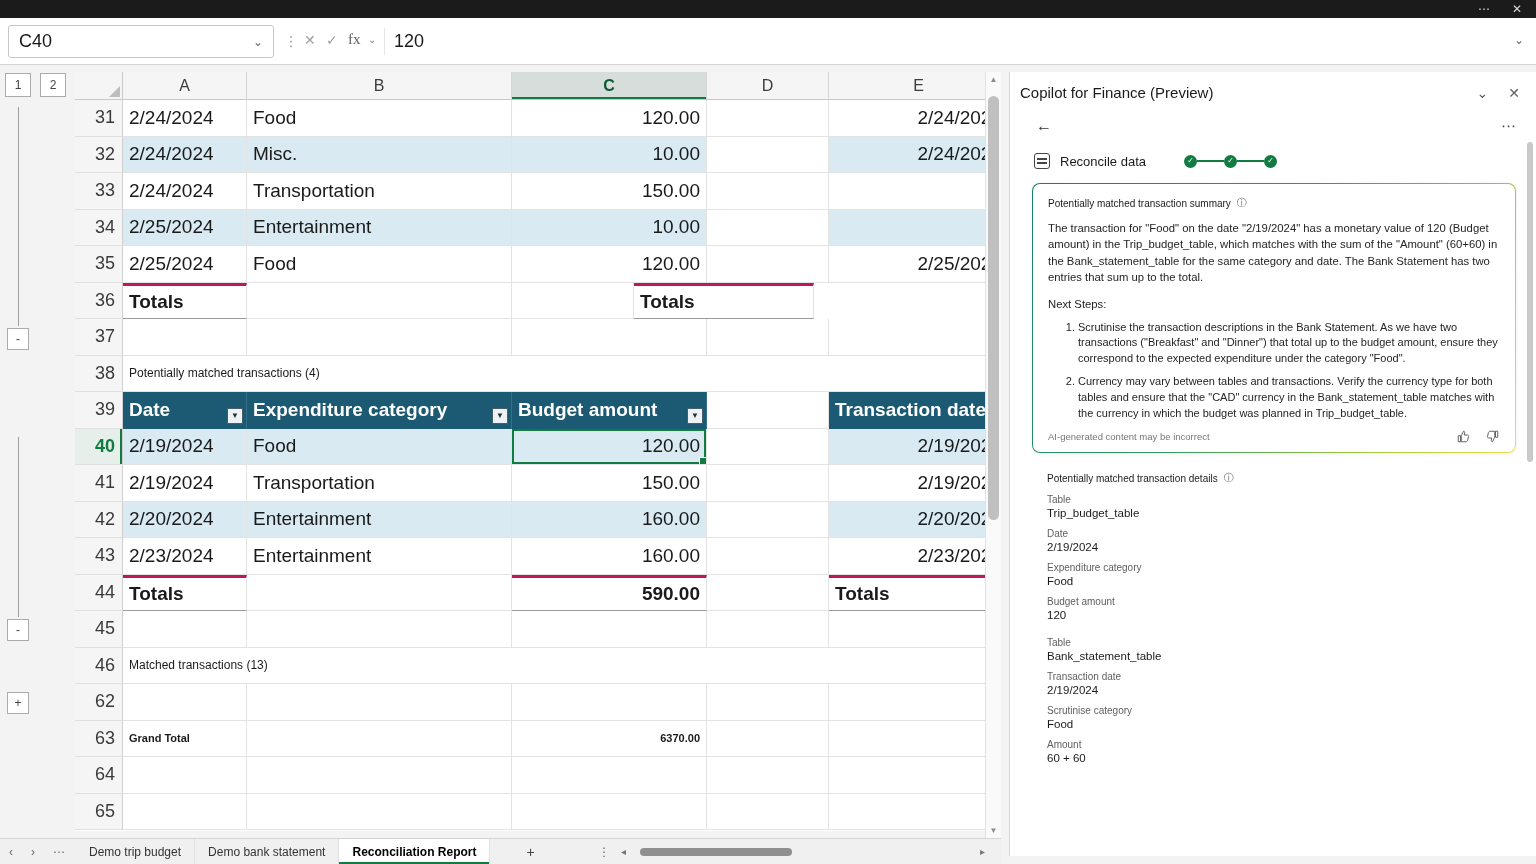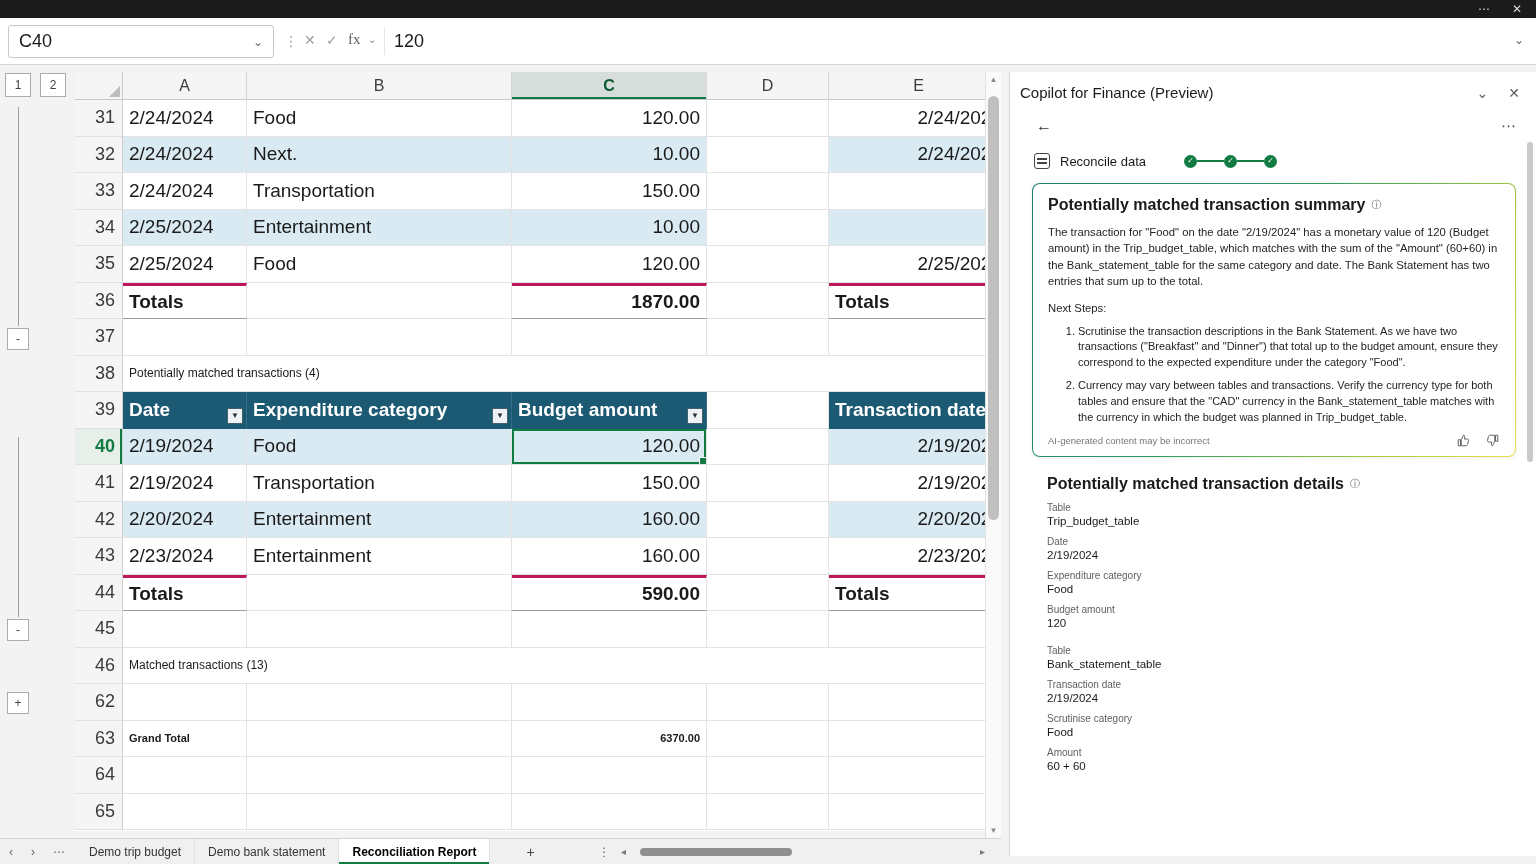--- a/index.html
+++ b/index.html
@@ -101,21 +101,21 @@
 .steps{display:flex;align-items:center;margin-left:38px}
 .dot{width:13px;height:13px;border-radius:50%;background:var(--accent-green,#107C41);
   display:flex;align-items:center;justify-content:center}
 .dot i{font-style:normal;color:#fff;font-size:8px;line-height:1}
 .stepline{width:27px;height:2px;background:var(--accent-green,#107C41)}
 .cp-card{margin:14px 20px 0 22px;border:1.5px solid transparent;border-radius:8px;
   background:linear-gradient(#fff,#fff) padding-box,
   linear-gradient(120deg,#17806d 0%,#2f9a63 45%,#a8c93f 78%,#e8e04a 100%) border-box;
   padding:12px 15px 8px;box-shadow:0 1px 4px rgba(0,0,0,.07)}
 .card-title-row{display:flex;align-items:center;gap:6px}
-.card-title{font-size:16px;font-weight:bold;color:#1a1a1a}
+.card-title{font-size:10px;font-weight:normal;color:#1a1a1a}
 .info{font-size:10px;color:#666}
 .card-body{font-size:11.3px;line-height:1.45;color:#242424;margin-top:10px}
 .next-label{font-size:11.3px;color:#242424;margin-top:12px}
 .steps-list{margin:10px 0 0 0;padding-left:30px}
 .steps-list li{font-size:11px;line-height:1.45;color:#242424;margin-bottom:7px}
 .card-foot{display:flex;align-items:center;margin-top:4px}
 .disclaimer{font-size:9.5px;color:#767676;flex:1}
 .thumb{margin-left:14px;display:flex;align-items:center}
 .thumb.down svg{transform:rotate(180deg)}
 .cp-details{margin:18px 20px 0 22px;padding:0 15px}
@@ -189,21 +189,21 @@
           <div class="rn">31</div>
           <div class="cell" style="width: 124px;">2/24/2024</div>
           <div class="cell" style="width: 265px;">Food</div>
           <div class="cell num" style="width: 195px;">120.00</div>
           <div class="cell" style="width: 122px;"></div>
           <div class="cell num" style="width: 180px;">2/24/2024</div>
         </div>
         <div class="grow t-data">
           <div class="rn">32</div>
           <div class="cell band" style="width: 124px;">2/24/2024</div>
-          <div class="cell band" style="width: 265px;">Next.</div>
+          <div class="cell band" style="width: 265px;">Misc.</div>
           <div class="cell band num" style="width: 195px;">10.00</div>
           <div class="cell" style="width: 122px;"></div>
           <div class="cell band num" style="width: 180px;">2/24/2024</div>
         </div>
         <div class="grow t-data">
           <div class="rn">33</div>
           <div class="cell" style="width: 124px;">2/24/2024</div>
           <div class="cell" style="width: 265px;">Transportation</div>
           <div class="cell num" style="width: 195px;">150.00</div>
           <div class="cell" style="width: 122px;"></div>
@@ -222,21 +222,20 @@
           <div class="cell" style="width: 124px;">2/25/2024</div>
           <div class="cell" style="width: 265px;">Food</div>
           <div class="cell num" style="width: 195px;">120.00</div>
           <div class="cell" style="width: 122px;"></div>
           <div class="cell num" style="width: 180px;">2/25/2024</div>
         </div>
         <div class="grow t-totals">
           <div class="rn">36</div>
           <div class="cell tot" style="width: 124px;">Totals</div>
           <div class="cell" style="width: 265px;"></div>
-          <div class="cell tot num" style="width: 195px;">1870.00</div>
           <div class="cell" style="width: 122px;"></div>
           <div class="cell tot" style="width: 180px;">Totals</div>
         </div>
         <div class="grow t-empty">
           <div class="rn">37</div>
           <div class="cell" style="width: 124px;"></div>
           <div class="cell" style="width: 265px;"></div>
           <div class="cell num" style="width: 195px;"></div>
           <div class="cell" style="width: 122px;"></div>
           <div class="cell" style="width: 180px;"></div>

